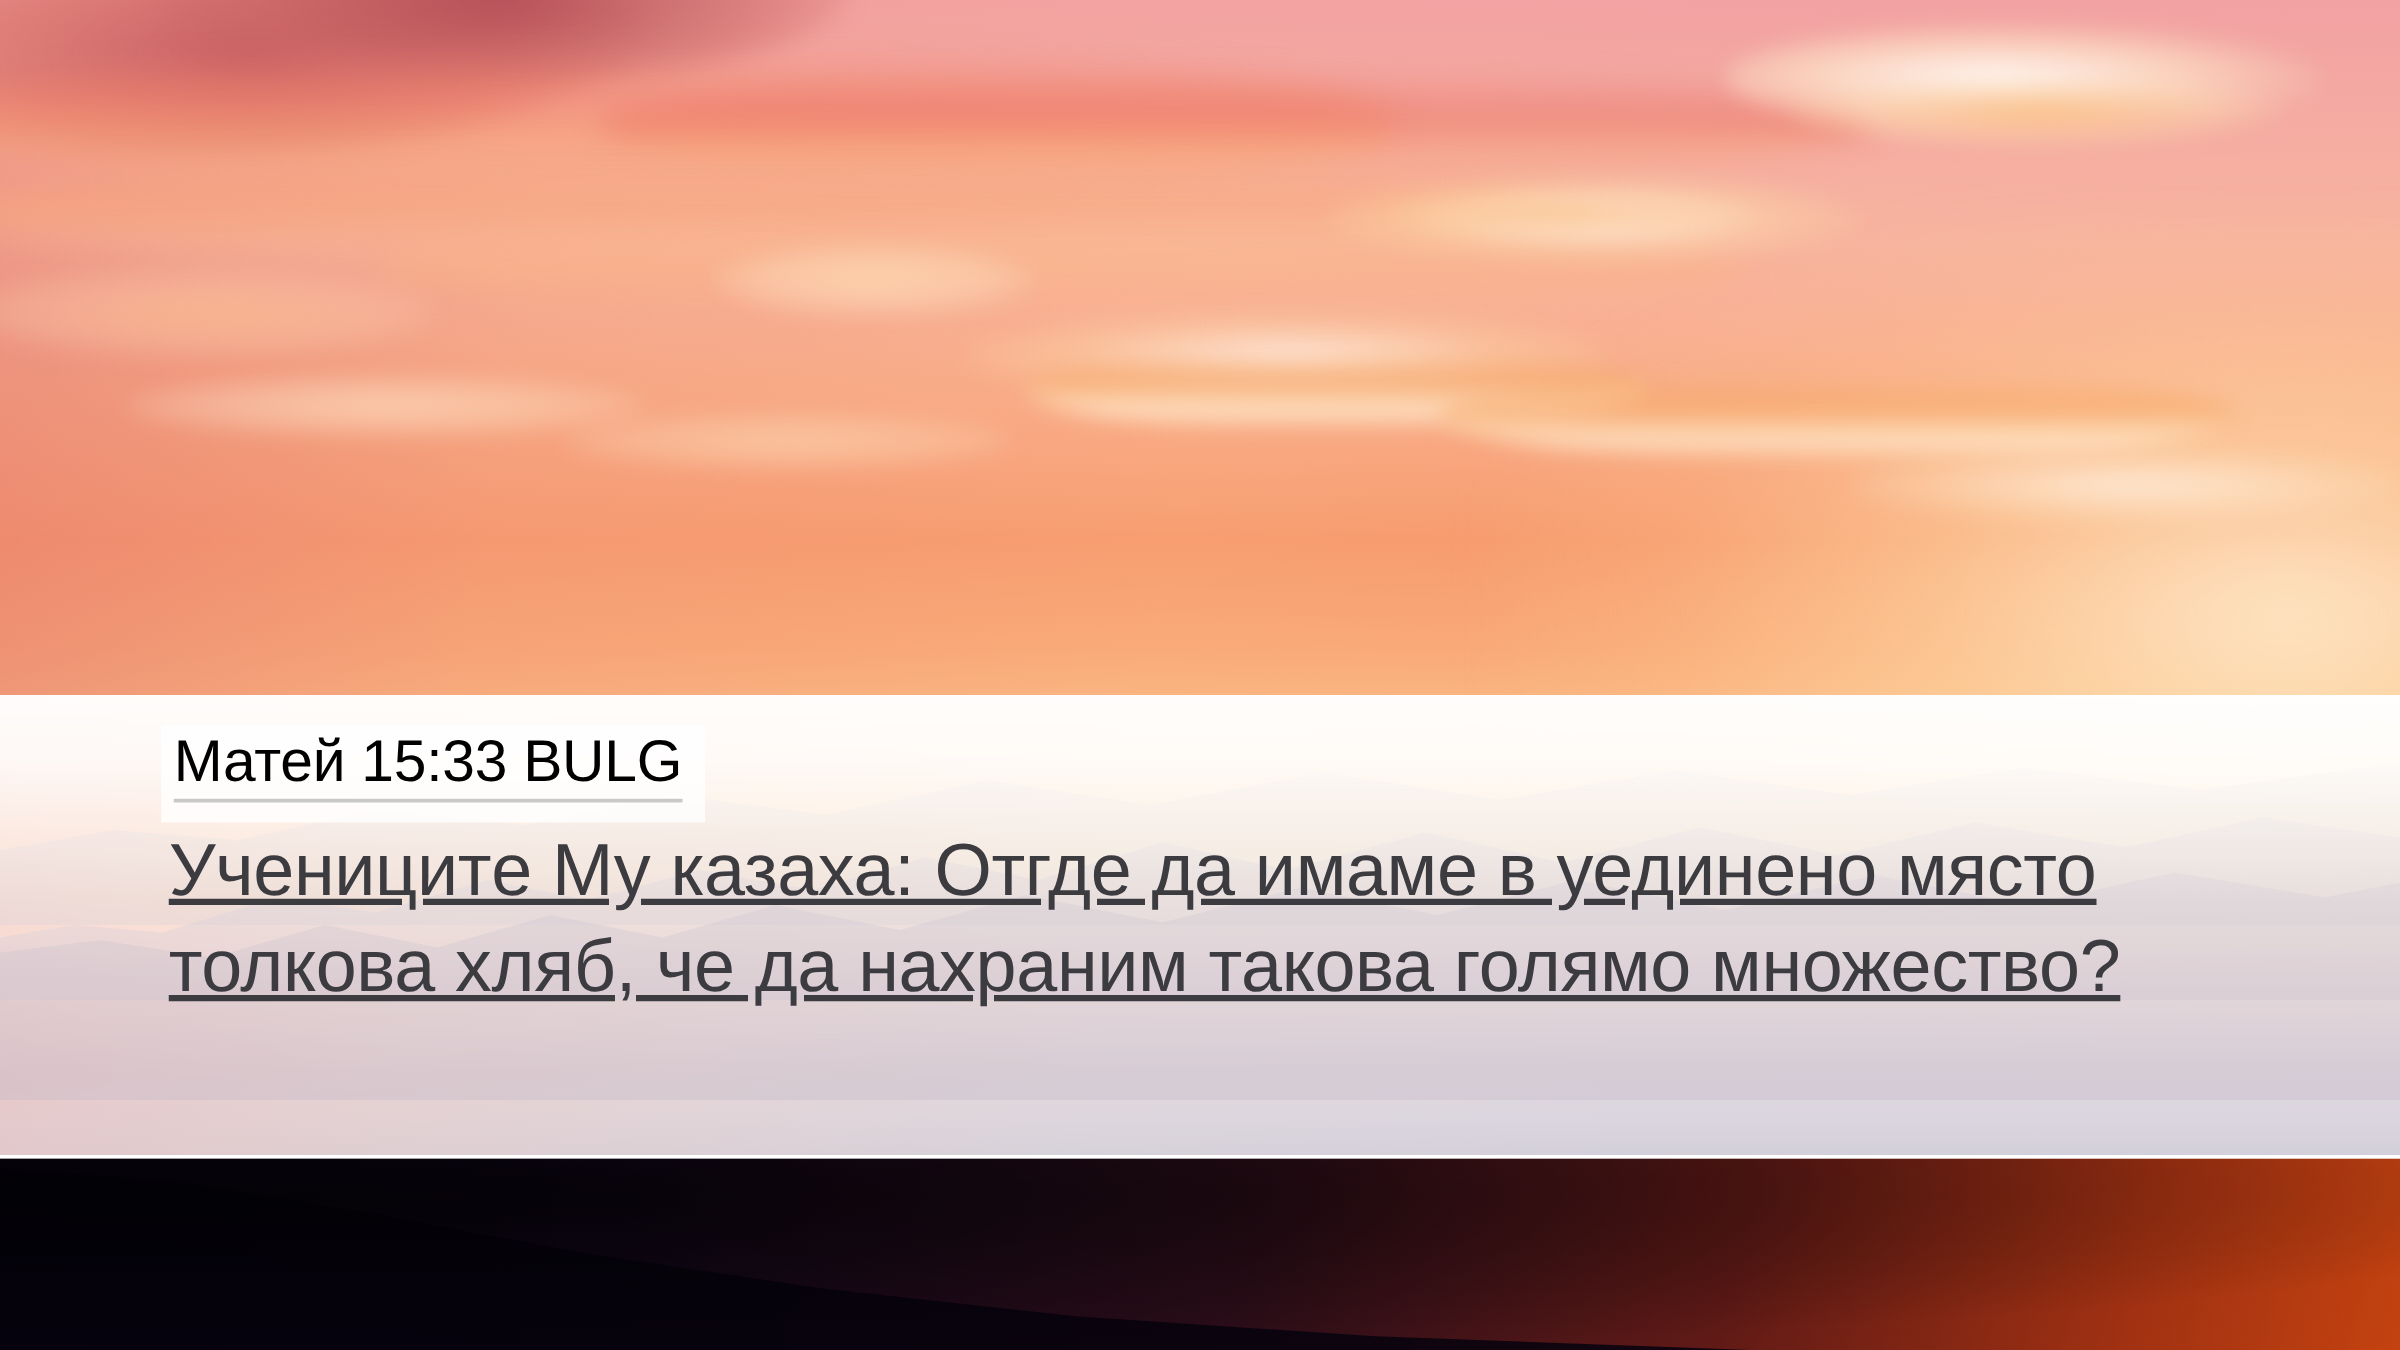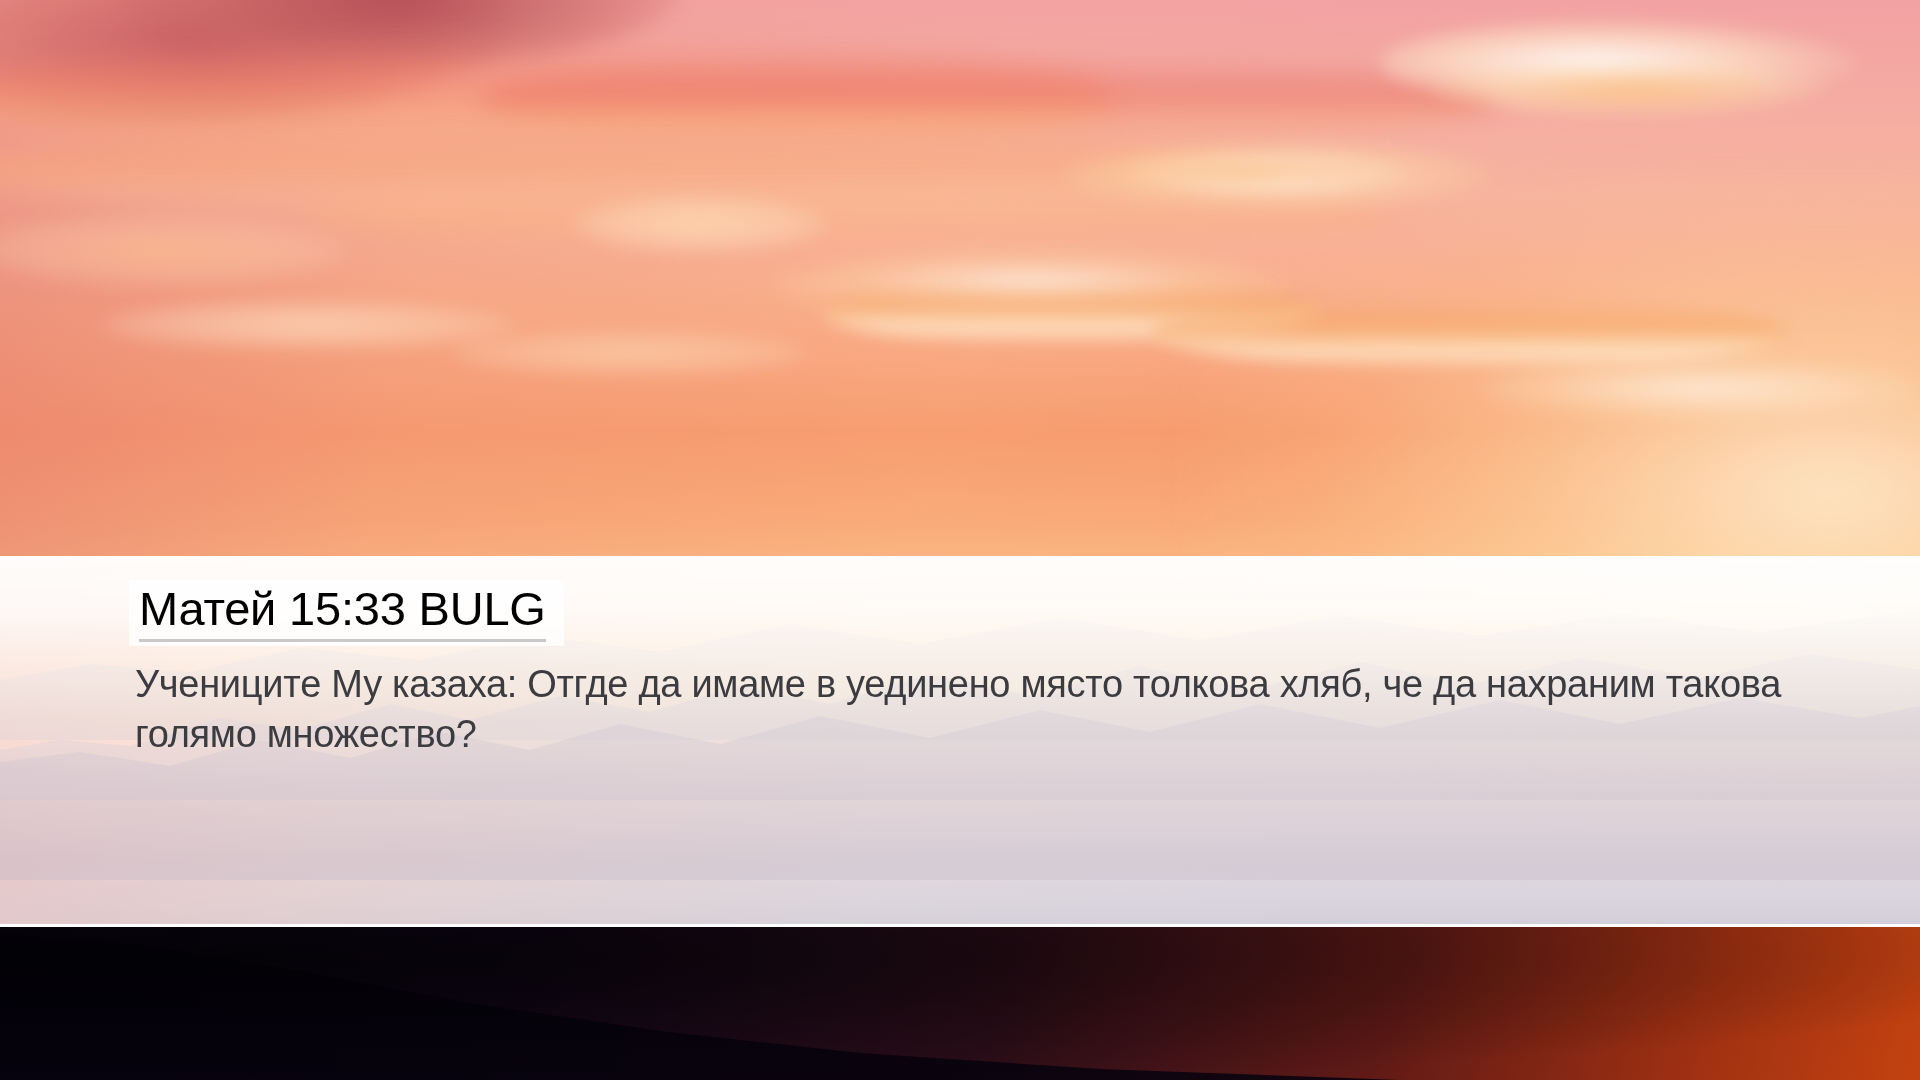--- a/index.html
+++ b/index.html
@@ -229,42 +229,42 @@
     position:absolute;
     left:0; top:556px;
     width:1920px; height:371px;
     padding:24px 120px 0 135px;
   }
 
   
   .verse-ref-wrap {
     display:inline-block;
     background:rgba(255,255,255,0.80);
-    padding:4px 18px 4px 10px;
+    padding:4px 18px 16px 10px;
     margin-left:-6px;
   }
   .verse-ref {
     display:inline-block;
     font-size:47px;
     line-height:1.08;
     color:#000000;
     letter-spacing:-0.2px;
     border-bottom:3px solid #c9c9c9;
     padding-bottom:4px;
     white-space:nowrap;
   }
 
   
   .verse-body {
-    margin-top:14px;
-    font-size:38px;
+    font-size:59px;
     line-height:1.31;
     color:#3b3b40;
     letter-spacing:-0.3px;
     max-width:1690px;
+    text-decoration:underline;
   }
 
   
   .foreground {
     position:absolute;
     left:0; top:927px;
     width:1920px; height:153px;
     background:
       linear-gradient(105deg,
         rgba(10,4,20,1) 0%,

